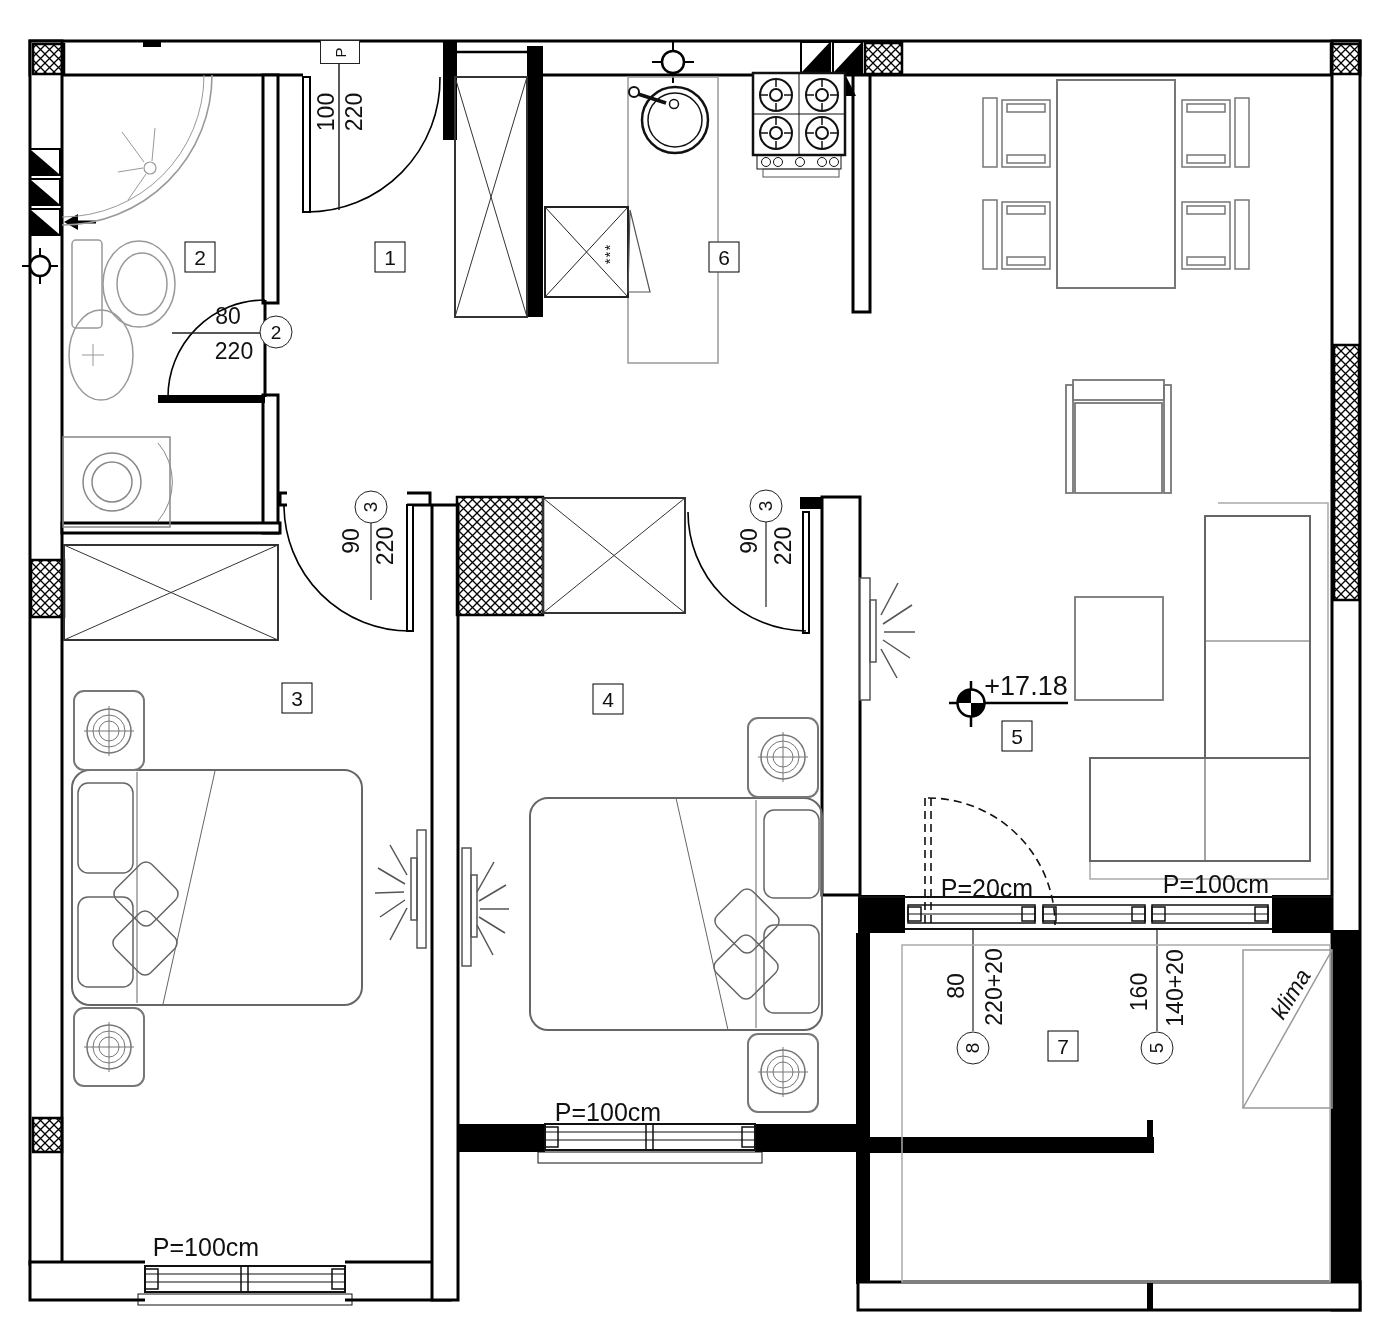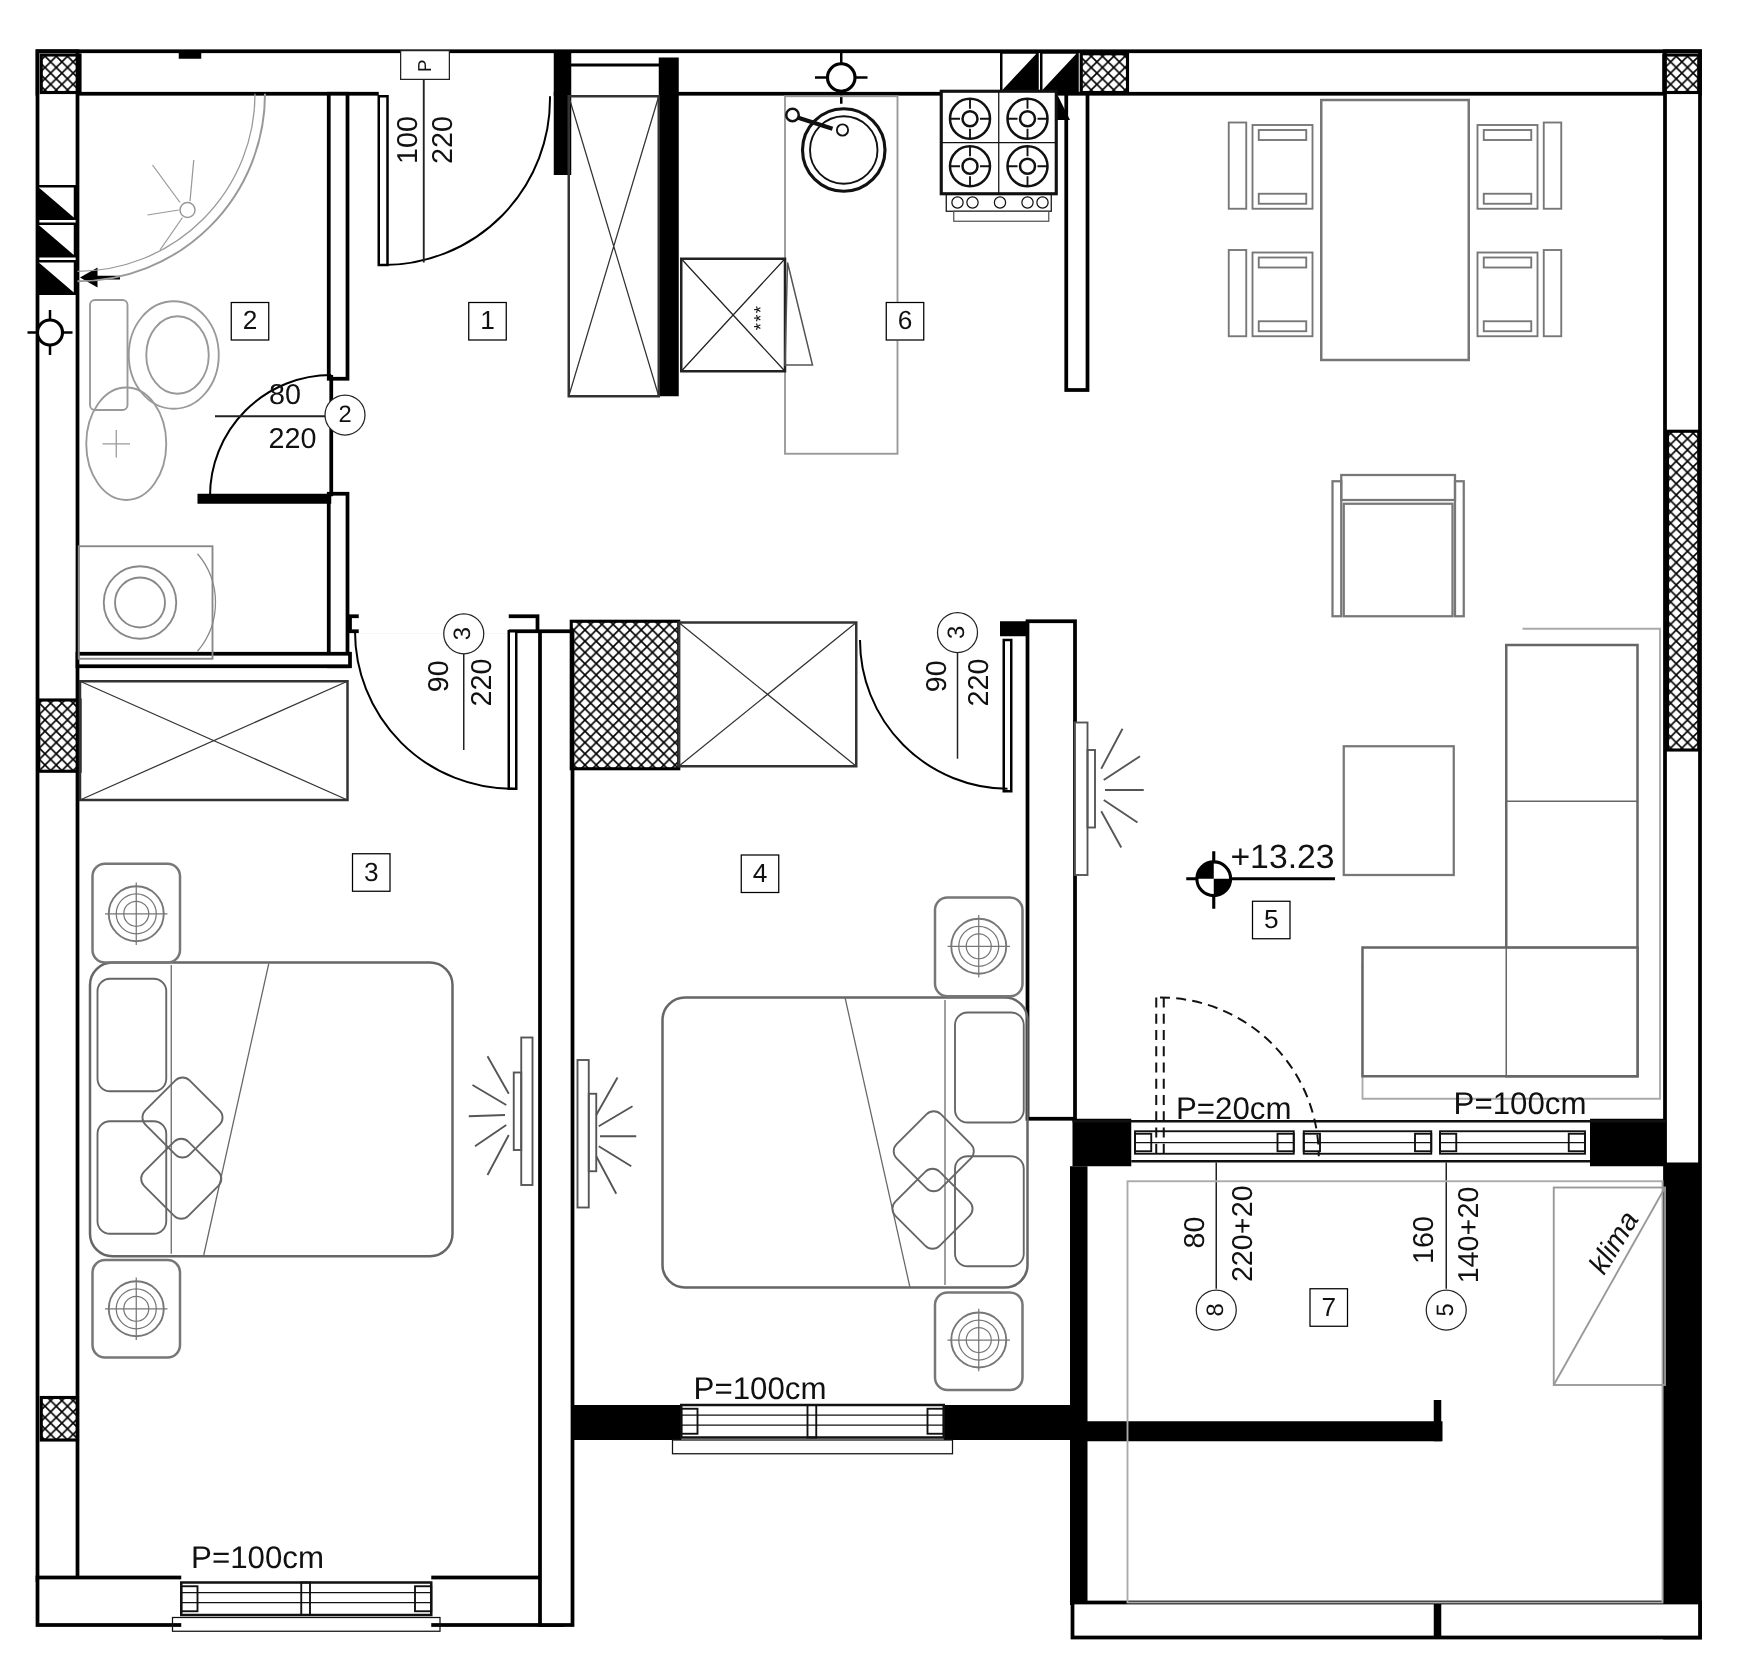--- a/index.html
+++ b/index.html
@@ -424,19 +424,19 @@
 <div class="lbl num cr" style="left:1175px;top:988px">140+20</div>
 <div class="lbl circ c" style="left:1157px;top:1048px">
       <span class="r">5</span>
     </div>
 
 <div class="lbl ptext c" style="left:987px;top:888px">P=20cm</div>
 <div class="lbl ptext c" style="left:1216px;top:884px">P=100cm</div>
 <div class="lbl ptext c" style="left:608px;top:1112px">P=100cm</div>
 <div class="lbl ptext c" style="left:206px;top:1247px">P=100cm</div>
 
-<div class="lbl elev c" style="left:1026px;top:686px">+13.23</div>
+<div class="lbl elev c" style="left:1026px;top:686px">+17.18</div>
 
 <div class="lbl klima ck" style="left:1291px;top:994px">klima</div>
 
 <div class="lbl stars cr" style="left:609px;top:254px">***</div>
 
 </div>
 
 </body></html>

